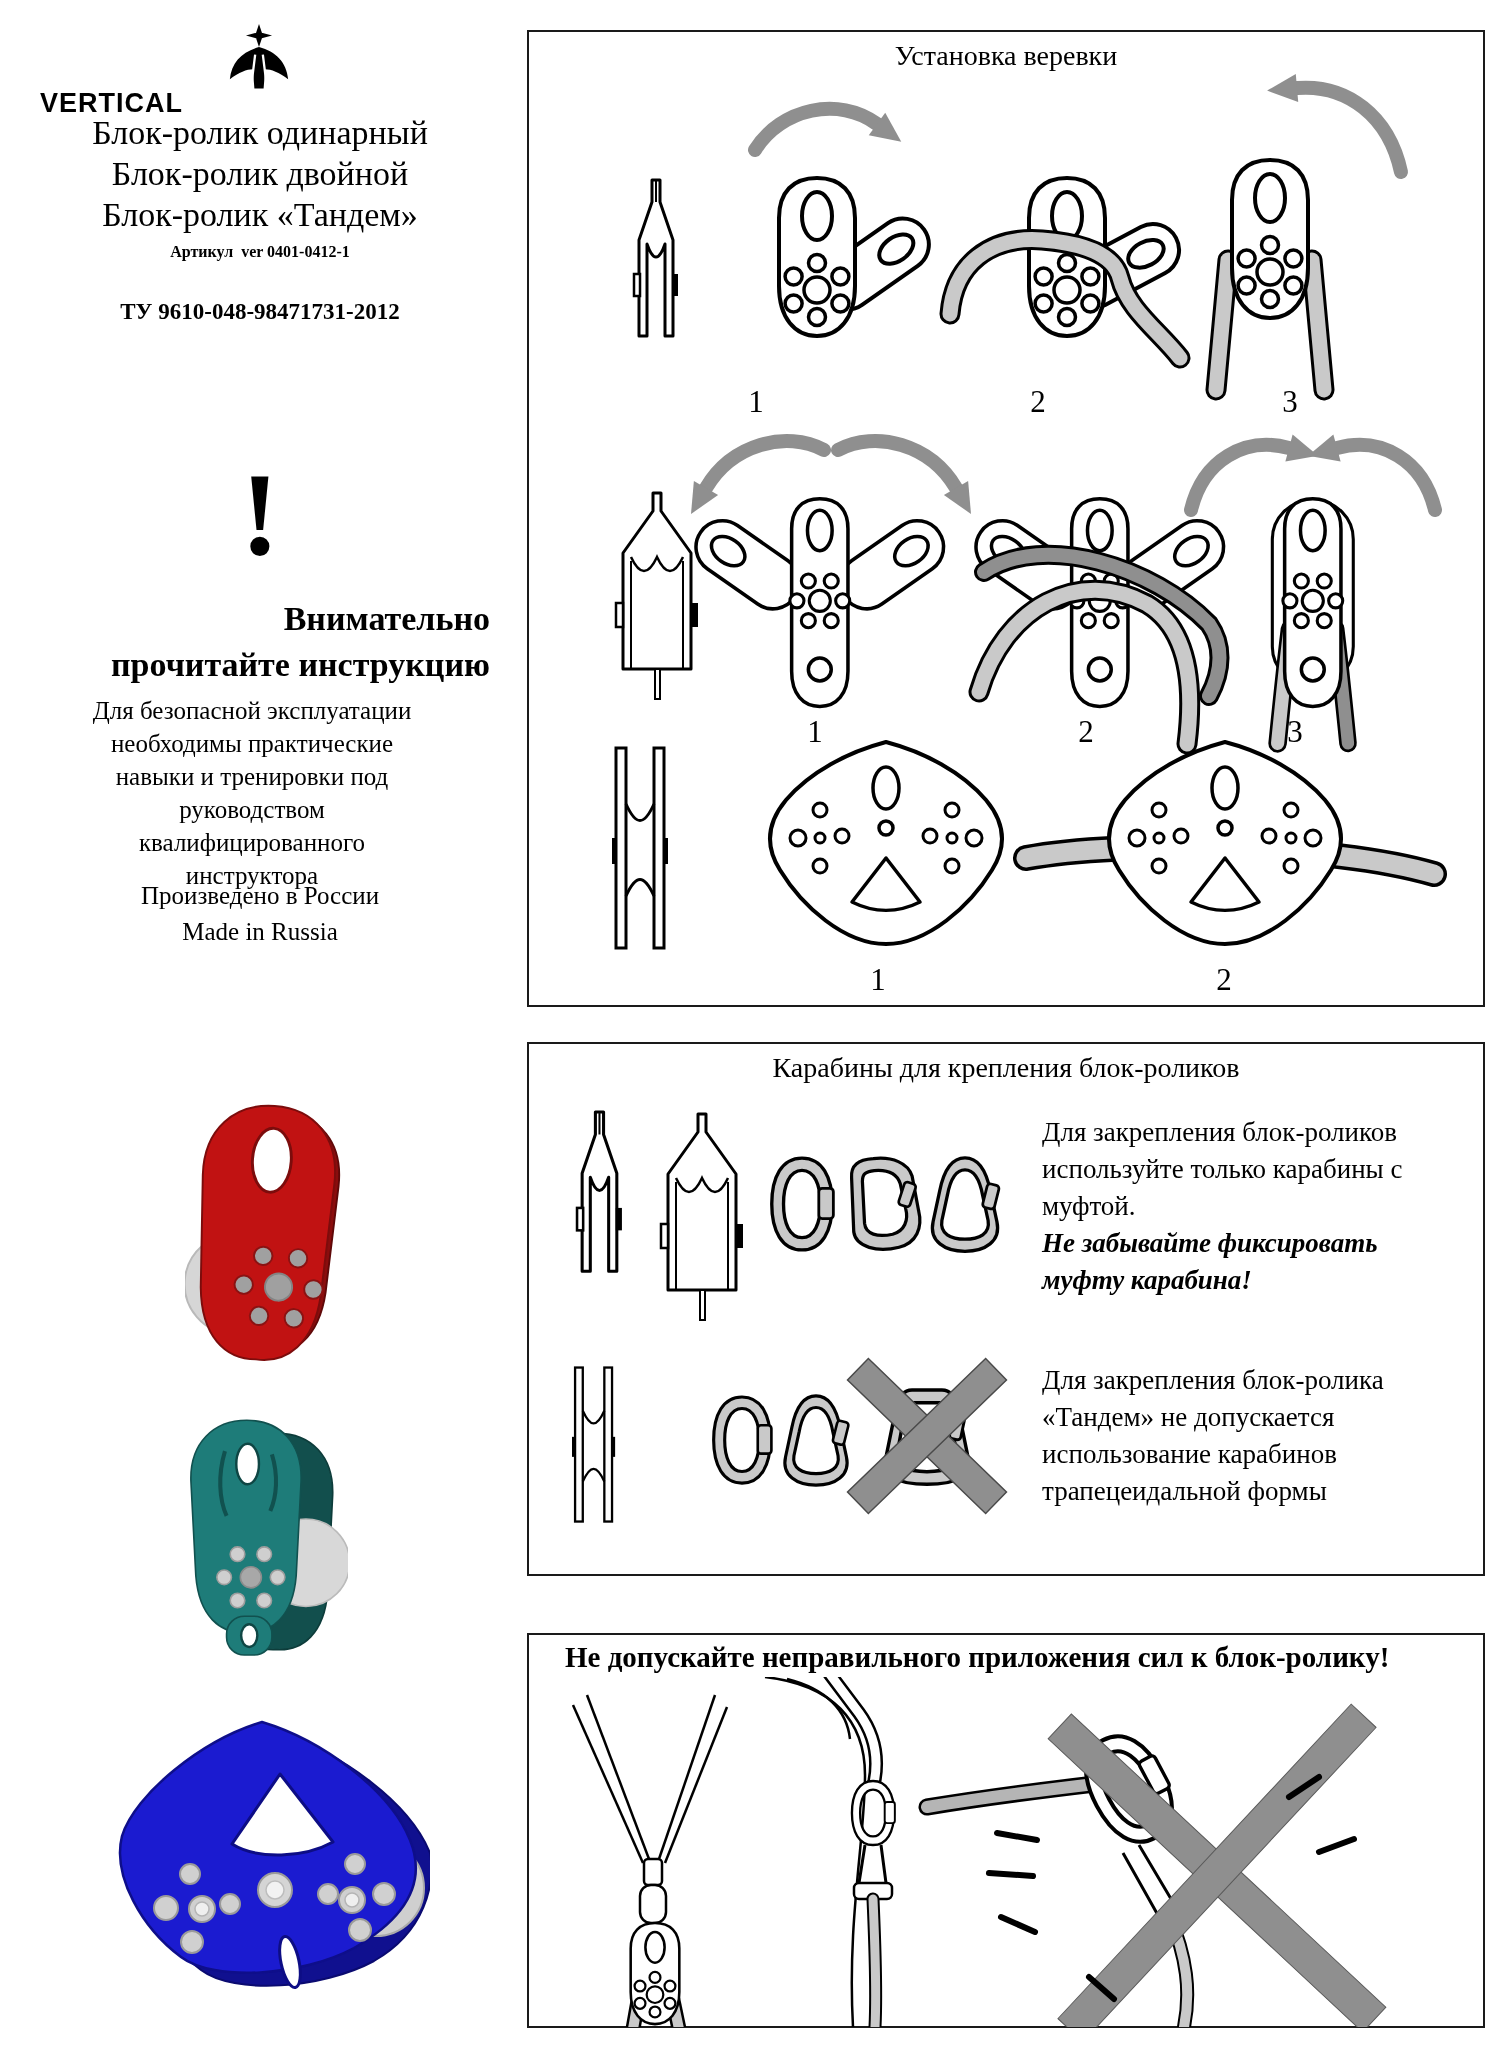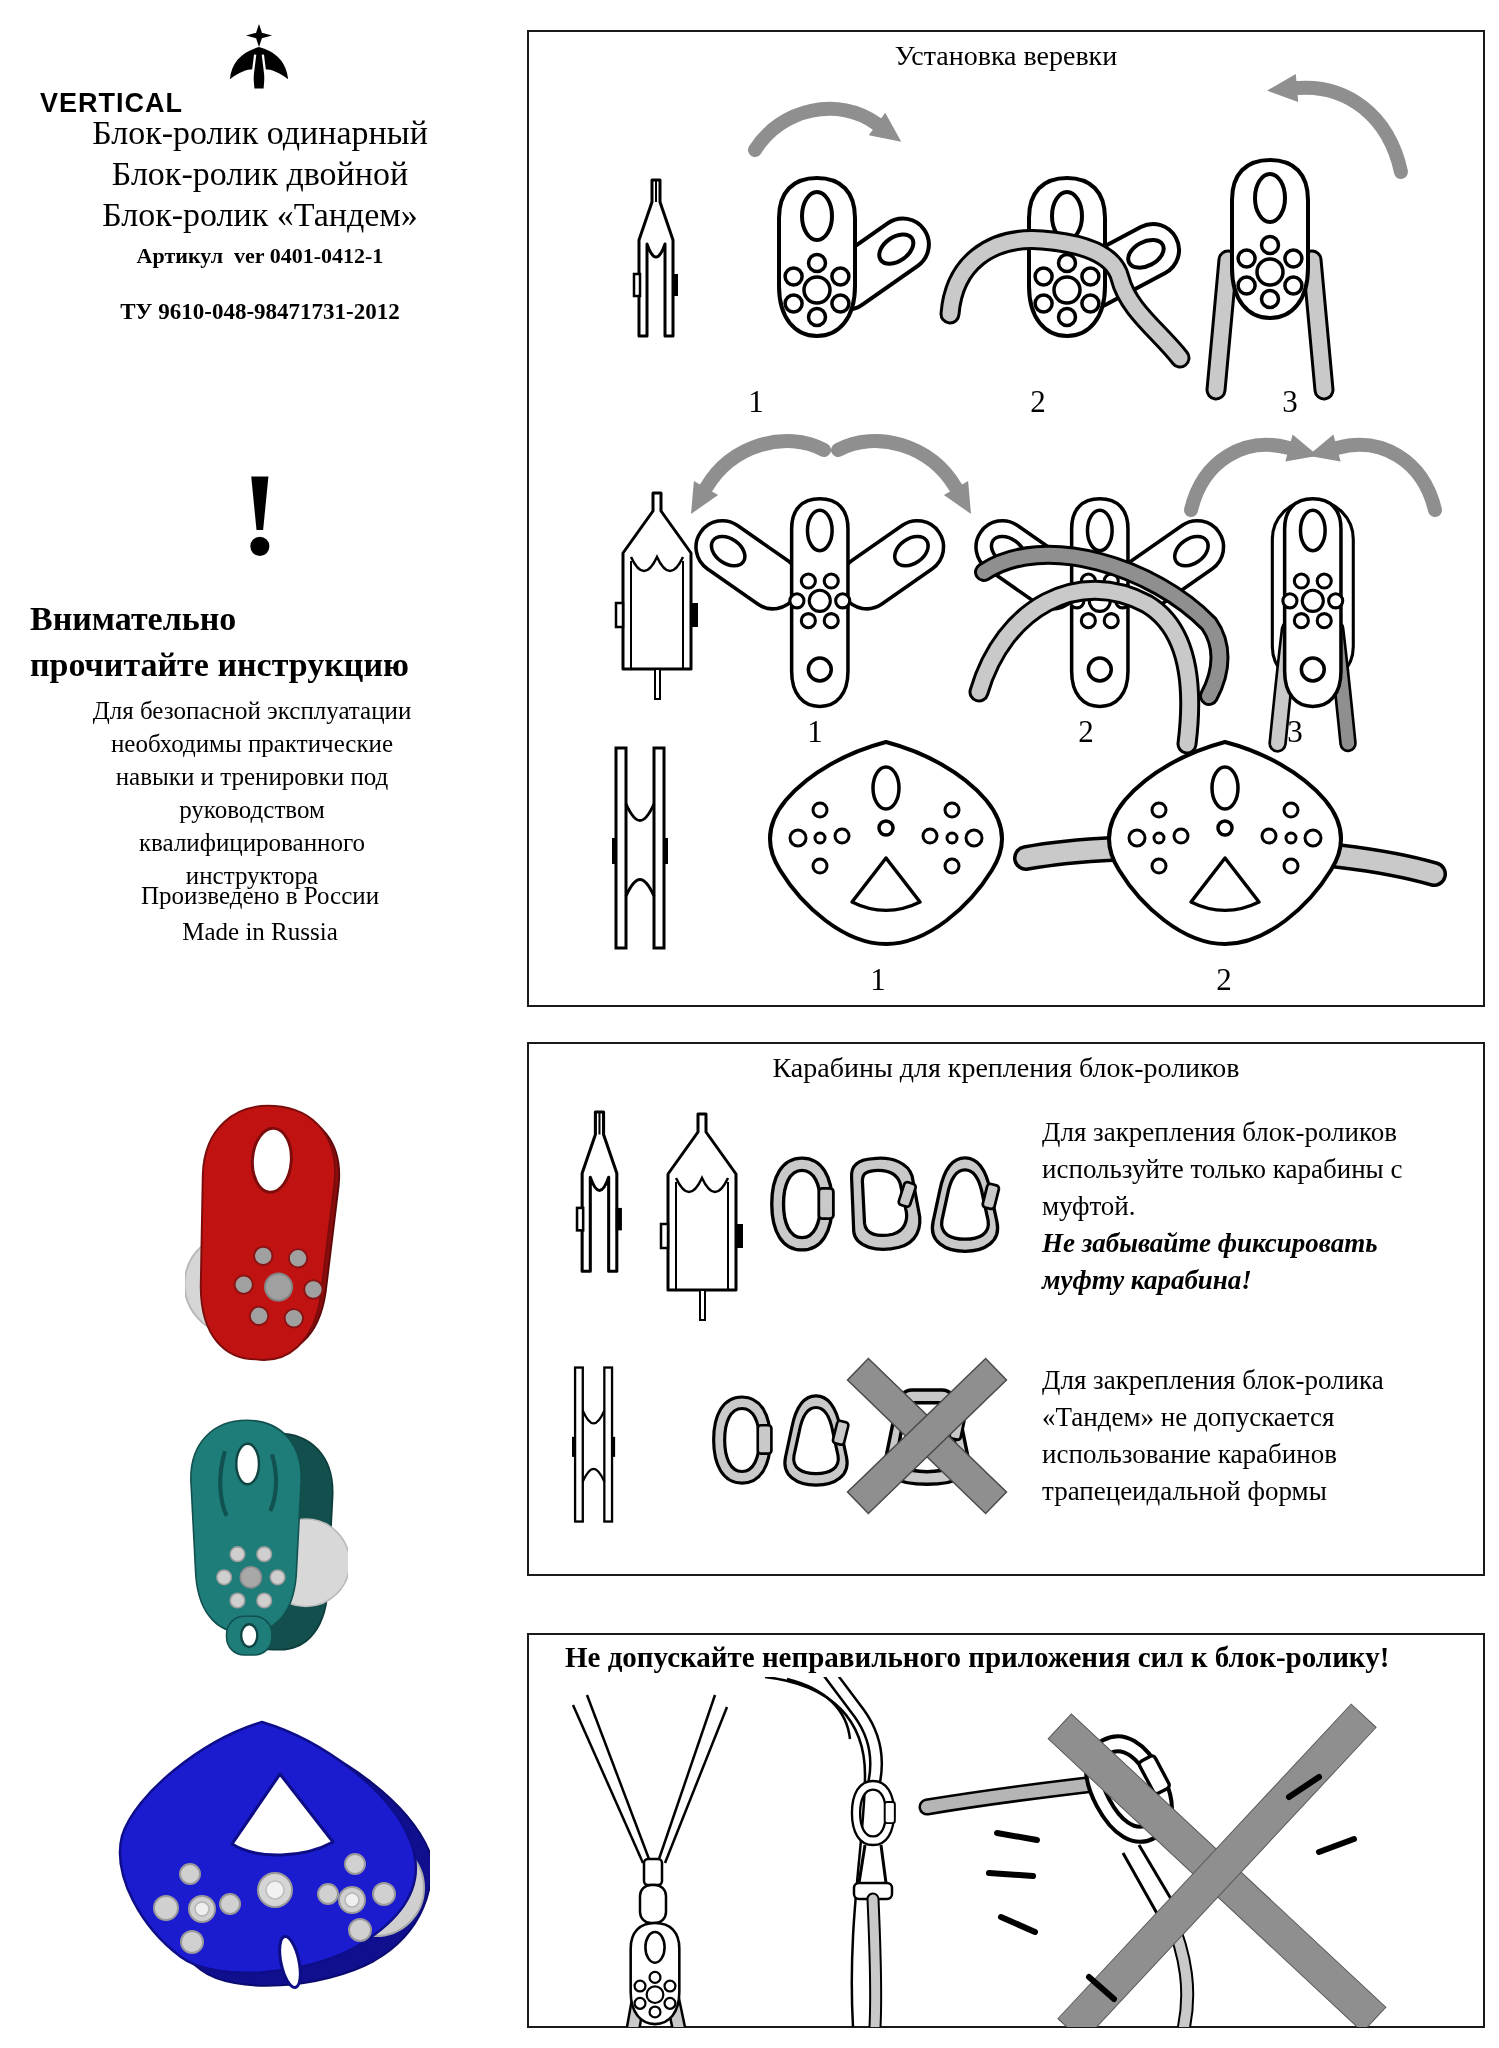--- a/index.html
+++ b/index.html
@@ -4,26 +4,26 @@
 <style>
   html,body{margin:0;padding:0;background:#fff;}
   .page{position:relative;width:1499px;height:2048px;background:#fff;overflow:hidden;
         font-family:"Liberation Serif",serif;color:#000;}
   .abs{position:absolute;}
   .brand{position:absolute;left:40px;top:88px;width:440px;text-align:left;
          font-family:"Liberation Sans",sans-serif;font-weight:bold;font-size:27px;letter-spacing:1px;}
   .titles{position:absolute;left:30px;top:112px;width:460px;text-align:center;
           font-size:34px;line-height:41px;}
   .article{position:absolute;left:40px;top:243px;width:440px;text-align:center;
-           font-weight:bold;font-size:22px;white-space:pre-wrap;}
+           font-weight:bold;font-size:16px;white-space:pre-wrap;}
   .tu{position:absolute;left:40px;top:299px;width:440px;text-align:center;
       font-weight:bold;font-size:23px;}
   .bang{position:absolute;left:40px;top:455px;width:440px;text-align:center;
         font-weight:bold;font-size:118px;line-height:120px;}
-  .warn-title{position:absolute;left:30px;top:596px;width:460px;text-align:left;
+  .warn-title{position:absolute;left:30px;top:596px;width:460px;text-align:right;
               font-weight:bold;font-size:34px;line-height:46px;}
   .warn-body{position:absolute;left:72px;top:694px;width:360px;text-align:center;
              font-size:25px;line-height:33px;}
   .made-ru{position:absolute;left:40px;top:882px;width:440px;text-align:center;font-size:25px;}
   .made-en{position:absolute;left:40px;top:918px;width:440px;text-align:center;font-size:25px;}
   
   .box{position:absolute;left:527px;width:958px;border:2px solid #1a1a1a;background:#fff;box-sizing:border-box;padding-left:38px;}
   .box1{top:30px;height:977px;}
   .box2{top:1042px;height:534px;}
   .box3{top:1633px;height:395px;}

